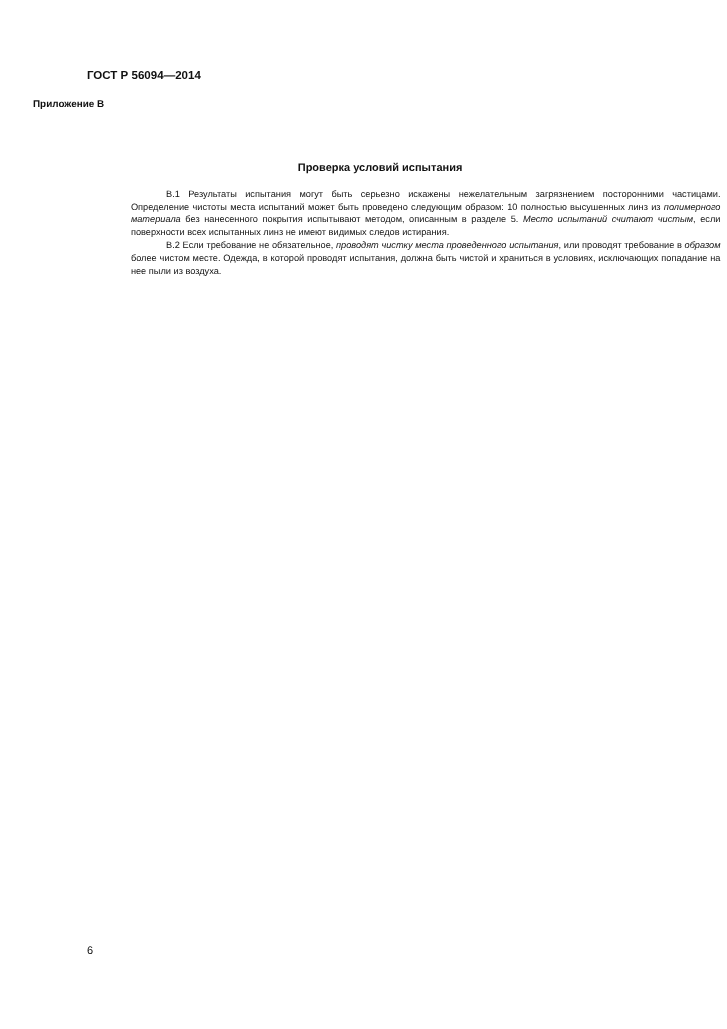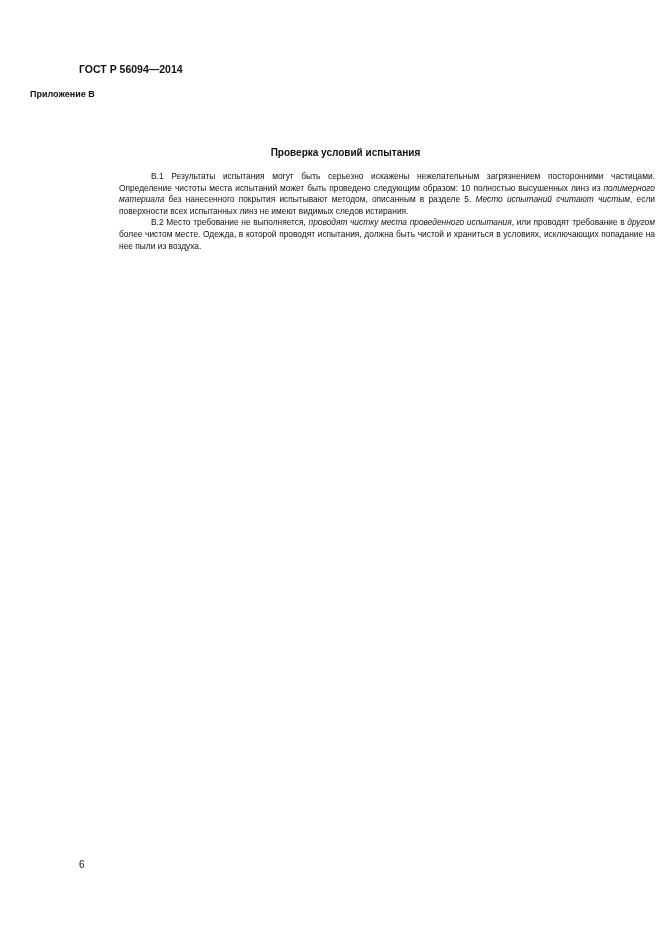--- a/index.html
+++ b/index.html
@@ -20,16 +20,16 @@
 <div class="header">ГОСТ Р 56094—2014</div>
 
 <div class="appendix">
   <div>Приложение В</div>
 </div>
 
 <div class="section-title">Проверка условий испытания</div>
 
 <div class="body">
   <p><span>В.1 Результаты испытания могут быть серьезно искажены нежелательным загрязнением посторонними частицами. Определение чистоты места испытаний может быть проведено следующим образом: 10 полностью высушенных линз из </span><i>полимерного материала</i><span> без нанесенного покрытия испытывают методом, описанным в разделе 5. </span><i>Место испытаний считают чистым</i><span>, если поверхности всех испытанных линз не имеют видимых следов истирания.</span></p>
-  <p><span>В.2 Место требование не выполняется, </span><i>проводят чистку места проведенного испытания</i><span>, или проводят требование в </span><i>другом</i><span> более чистом месте. Одежда, в которой проводят испытания, должна быть чистой и храниться в условиях, исключающих попадание на нее пыли из воздуха.</span></p>
+  <p><span>В.2 Если требование не обязательное, </span><i>проводят чистку места проведенного испытания</i><span>, или проводят требование в </span><i>образом</i><span> более чистом месте. Одежда, в которой проводят испытания, должна быть чистой и храниться в условиях, исключающих попадание на нее пыли из воздуха.</span></p>
 </div>
 
 <div class="page-num">6</div>
 
 </body></html>

